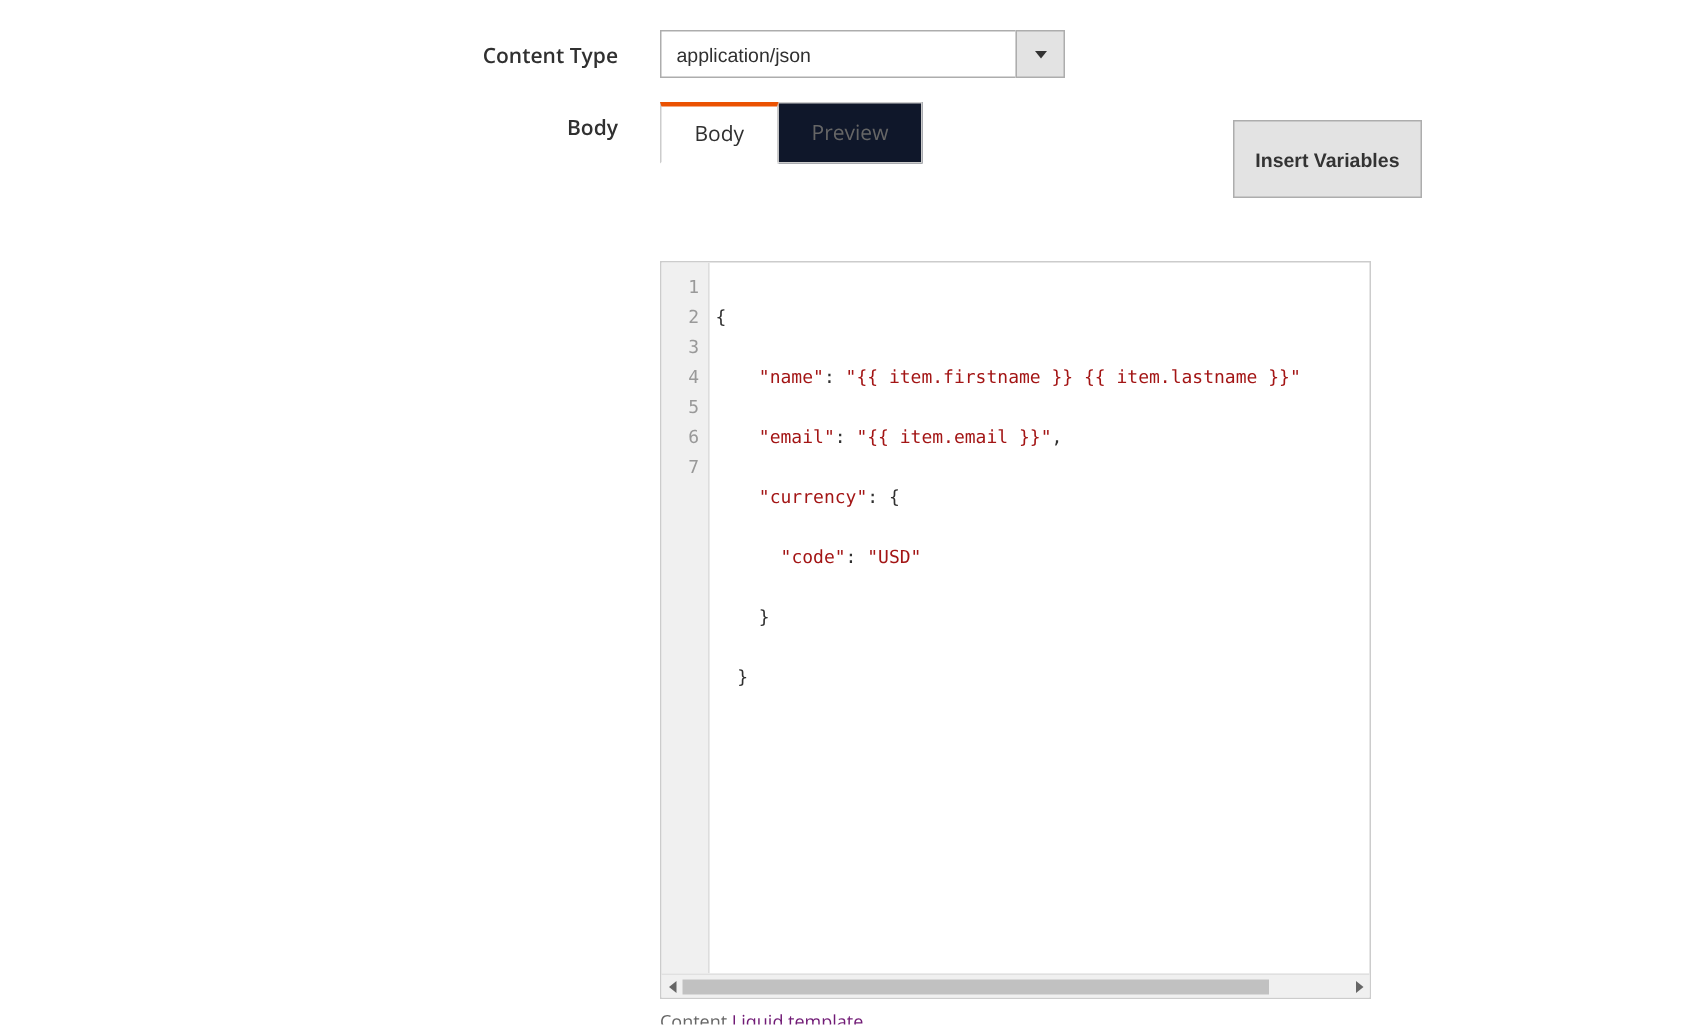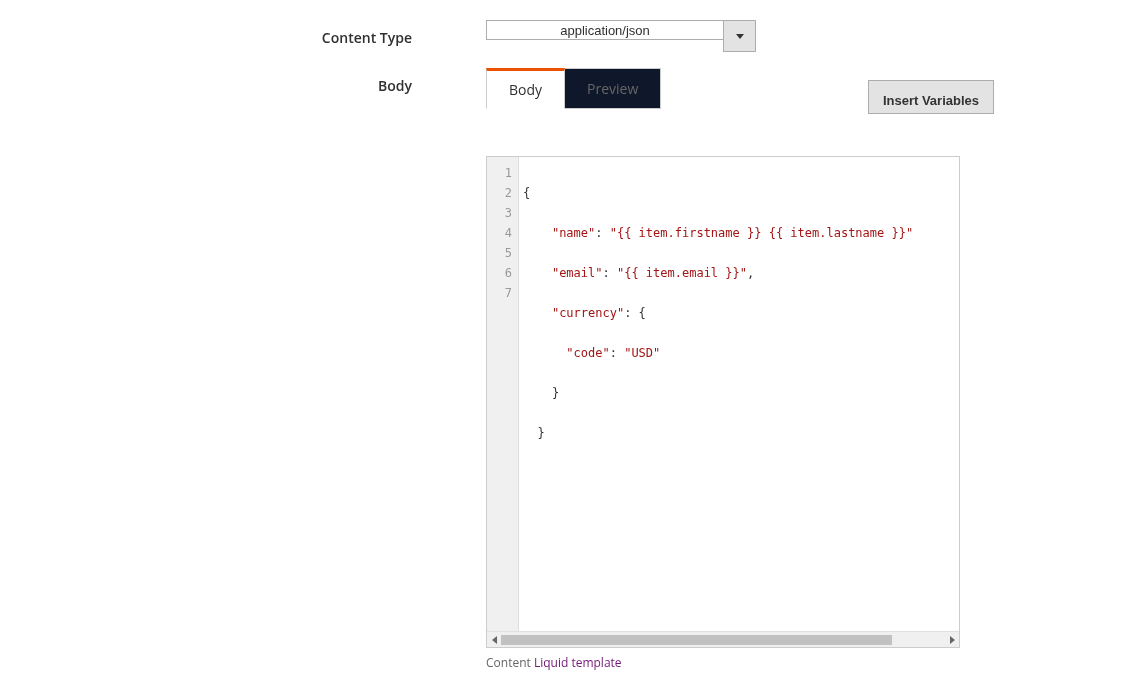--- a/index.html
+++ b/index.html
@@ -13,21 +13,20 @@
       font-size: 14px;
       color: #303030;
       width: 1131px;
       height: 683px;
       overflow: hidden;
     }
     .form-row {
       display: flex;
       align-items: flex-start;
       margin-bottom: 16px;
-      gap: 46px;
     }
     .form-row.first {
       padding-top: 20px;
     }
     .label-col {
       width: 440px;
       text-align: right;
       padding-right: 28px;
       padding-top: 8px;
       font-weight: 600;
@@ -37,28 +36,27 @@
     .field-col {
       flex: 1;
       max-width: 520px;
     }
     .select-wrap {
       display: flex;
       width: 270px;
     }
     .select-input {
       flex: 1;
-      height: 20px;
+      height: 32px;
       border: 1px solid #adadad;
       border-right: none;
       padding: 0 10px;
       font-size: 13px;
       background: #fff;
       color: #303030;
-      text-align: center;
     }
     .select-btn {
       width: 33px;
       height: 32px;
       background: #e3e3e3;
       border: 1px solid #adadad;
       display: flex;
       align-items: center;
       justify-content: center;
       cursor: pointer;
@@ -96,21 +94,21 @@
       border-top: 3px solid #eb5202;
       border-bottom: 1px solid #fff;
       color: #303030;
       padding-top: 0;
       height: 41px;
       font-weight: 400;
       position: relative;
       z-index: 1;
     }
     .insert-btn {
-      height: 34px;
+      height: 52px;
       margin-top: 12px;
       padding: 12px 14px;
       background: #e3e3e3;
       border: 1px solid #adadad;
       font-size: 13px;
       font-weight: 600;
       color: #333;
       cursor: pointer;
     }
     .editor-wrap {

